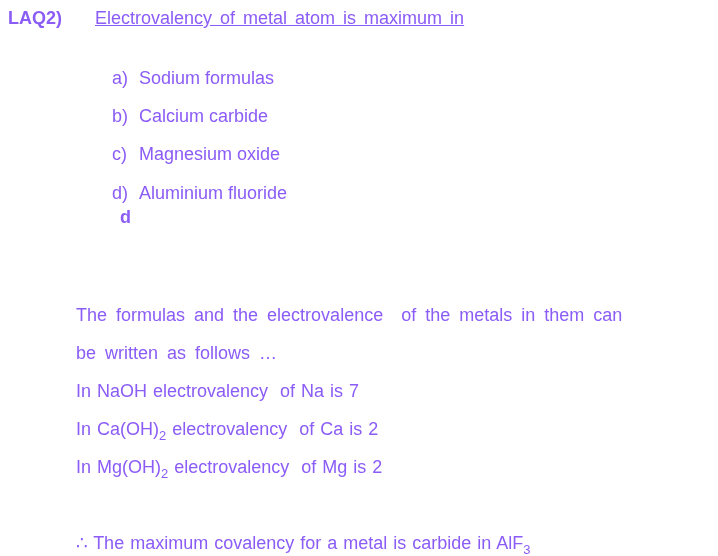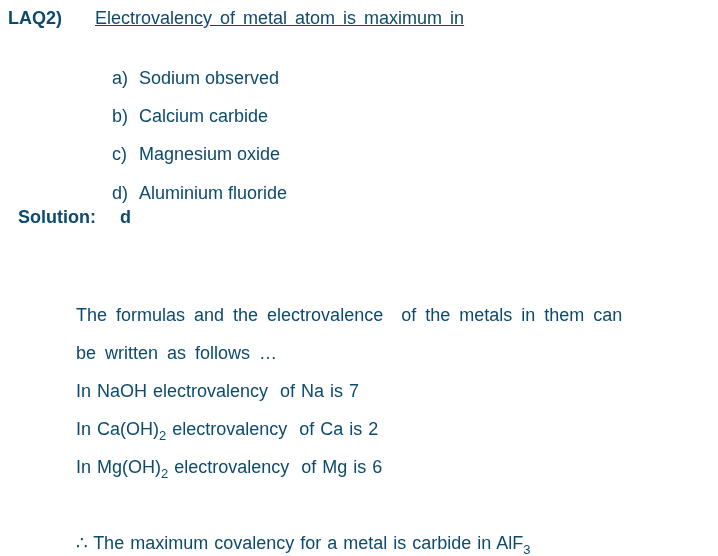--- a/index.html
+++ b/index.html
@@ -19,21 +19,21 @@
     width: 718px;
     height: 556px;
     background: #ffffff;
     overflow: hidden;
   }
   .abs {
     position: absolute;
     font-size: 18px;
     line-height: 22px;
     white-space: pre;
-    color: #0c4a6e;
+    color: #8b5cf6;
   }
   .bold {
     font-weight: bold;
   }
   .q-label   { left: 8px;  top: 7px; }
   .q-text    { left: 95px; top: 7px; word-spacing: 3px; text-decoration: underline; }
 
   .opt-a { left: 92px; top: 45px; }
   .opt-b { left: 92px; top: 83px; }
   .opt-c { left: 92px; top: 121px; }
@@ -61,40 +61,39 @@
 </style>
 </head>
 <body>
 
 <div class="page">
 
   <span class="abs bold q-label">LAQ2)</span>
   <span class="abs q-text">Electrovalency of metal atom is maximum in</span>
 
   <div class="abs opt-a">
-    <span class="opt-letter">a)</span><span>Sodium observed</span>
+    <span class="opt-letter">a)</span><span>Sodium formulas</span>
   </div>
   <div class="abs opt-b">
     <span class="opt-letter">b)</span><span>Calcium carbide</span>
   </div>
   <div class="abs opt-d">
     <span class="opt-letter">d)</span><span>Aluminium fluoride</span>
   </div>
   <div class="abs opt-c">
     <span class="opt-letter">c)</span><span>Magnesium oxide</span>
   </div>
 
-  <span class="abs bold sol-label">Solution:</span>
   <span class="abs bold sol-answer">d</span>
 
   <p class="abs intro-1">The formulas and the electrovalence  of the metals in them can</p>
   <p class="abs intro-2">be written as follows …</p>
 
   <p class="abs line-1"><span>In NaOH electrovalency  of Na is 7</span><sub></sub><span></span></p>
 
   <p class="abs line-2"><span>In Ca(OH)</span><sub>2</sub><span> electrovalency  of Ca is 2</span></p>
 
-  <p class="abs line-3"><span>In Mg(OH)</span><sub>2</sub><span> electrovalency  of Mg is 6</span></p>
+  <p class="abs line-3"><span>In Mg(OH)</span><sub>2</sub><span> electrovalency  of Mg is 2</span></p>
 
 
   <p class="abs line-5"><span>∴ The maximum covalency for a metal is carbide in AlF</span><sub>3</sub><span></span></p>
 
 </div>
 
 </body></html>

